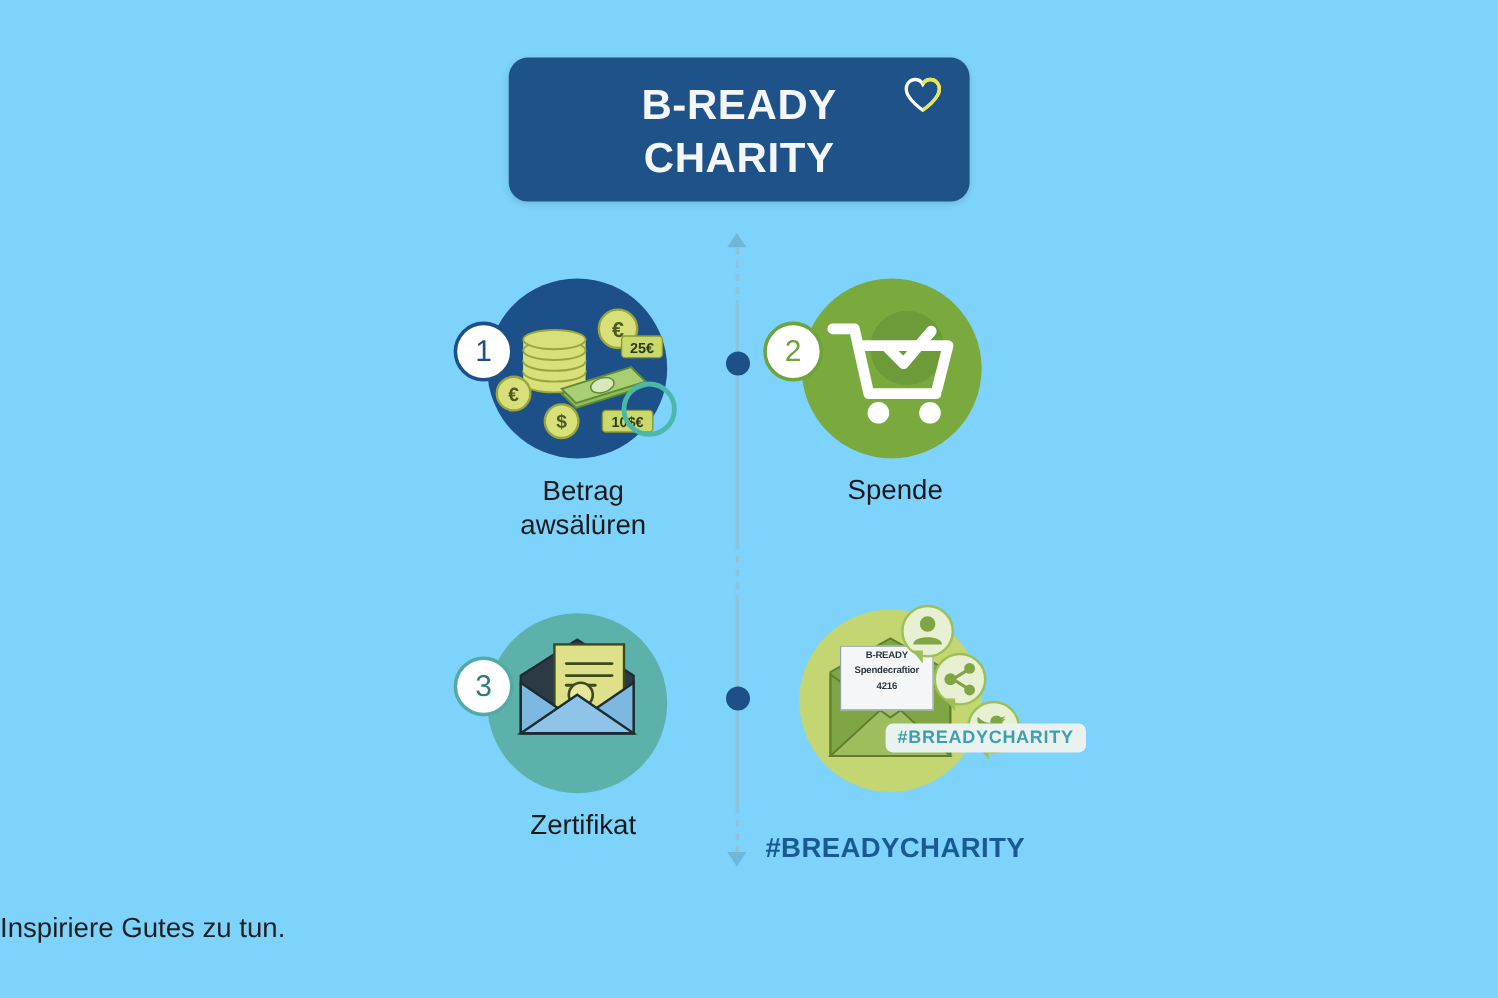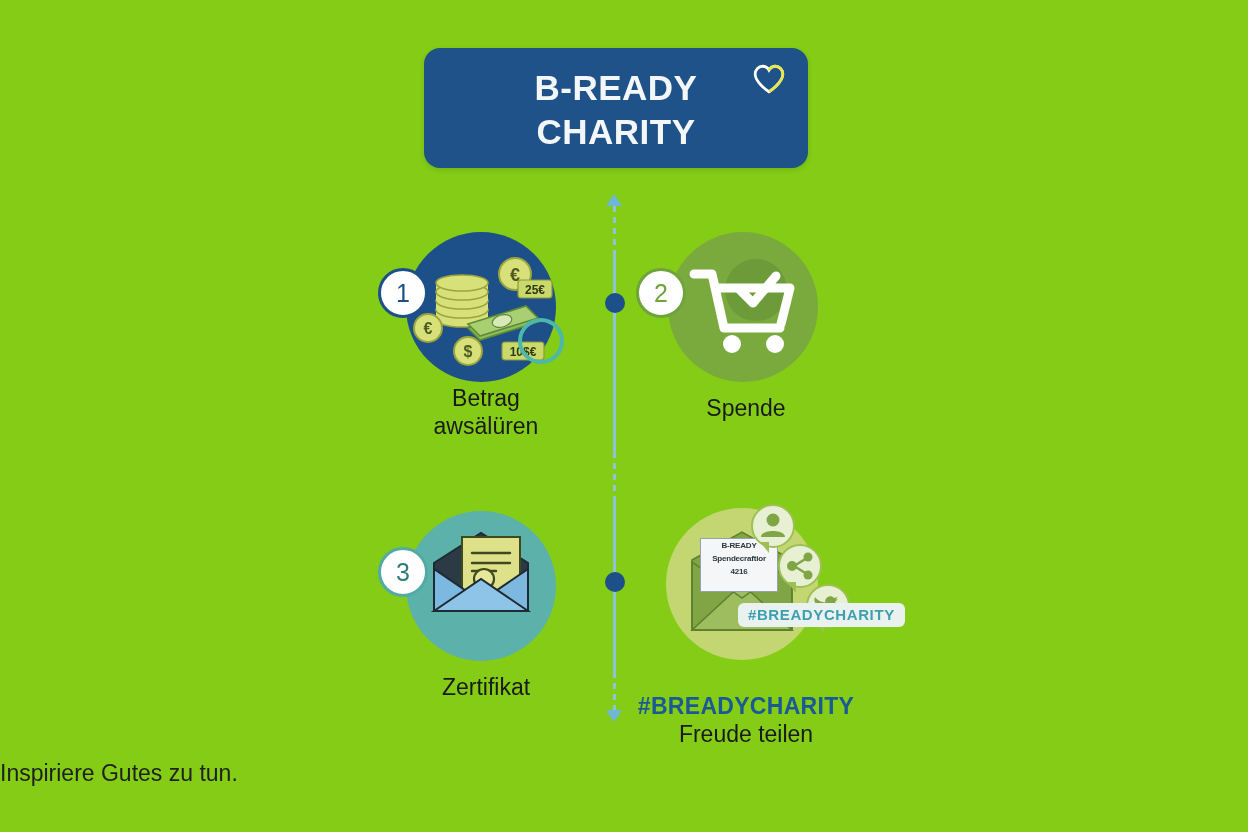--- a/index.html
+++ b/index.html
@@ -11,21 +11,21 @@
     width: 1248px;
     height: 832px;
     font-family: "Liberation Sans", sans-serif;
     color: #141414;
     overflow: hidden;
   }
   .canvas {
     position: relative;
     width: 1248px;
     height: 832px;
-    background: #84cc16;
+    background: #7dd3fc;
   }
 
   
   .header-card {
     position: absolute;
     left: 424px;
     top: 48px;
     width: 384px;
     height: 120px;
     background: #1f5288;
@@ -161,21 +161,21 @@
   #step1 .badge { left: 42px; }
   #step2 .badge { left: 40px; border-color: #6fa33c; color: #6fa33c; }
   #step3 .badge { left: 42px; border-color: #52aaa4; color: #2e7d7a; }
 
   #step1 .disc { left: 70px; background: #1d4f89; }
   #step2 .disc { left: 72px; background: #7aaa3e; }
   #step3 .disc { left: 70px; background: #5cb2ab; }
   #step4 .disc { left: 70px; top: 12px; width: 152px; height: 152px; background: #c3d671; }
 
   #step1 .accent-ring { left: 182px; top: 86px; }
-  #step1 .step-labels { margin-top: 2px; }
+  #step1 .step-labels { margin-top: 13px; }
   #step4 .step-labels { margin-top: 20px; }
 
   
   .bubble {
     position: absolute;
     width: 44px;
     height: 44px;
     border-radius: 50%;
     background: #e8f0d4;
     border: 2.5px solid #9cc055;
@@ -399,19 +399,18 @@
                    C3 25.8 2.6 25.7 2.2 25.7 C3.1 28.5 5.7 30.5 8.8 30.6 C6.4 32.5 3.3 33.6 0 33.6
                    C-0.6 33.6 -1.1 33.6 -1.7 33.5 C1.5 35.5 5.2 36.7 9.2 36.7 C22 36.7 29 26.1 29 16.9
                    L29 16 C30.4 15 31.6 13.6 32.6 12.1 Z" transform="translate(6.5,4) scale(0.72)" fill="#7fa544"></path>
         </svg>
       </div>
 
       <div class="hashtag-pill">#BREADYCHARITY</div>
     </div>
     <div class="step-labels">
       <div class="label-line accent">#BREADYCHARITY</div>
-      <div class="label-line">Freude teilen</div>
     </div>
   </div>
 
   <div class="footer-text">Inspiriere Gutes zu tun.</div>
 
 </div>
 
 </body></html>

